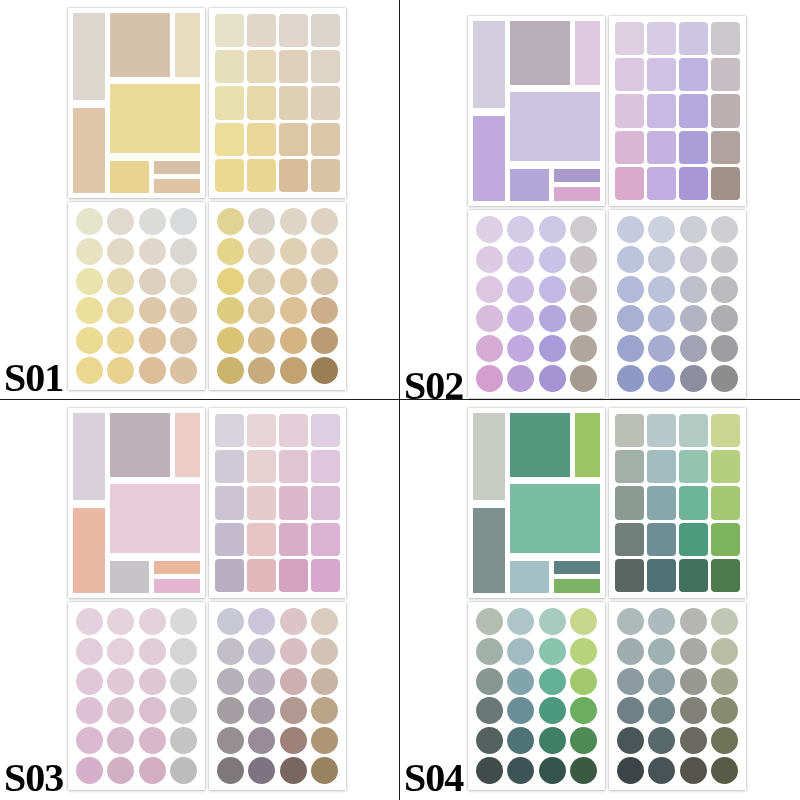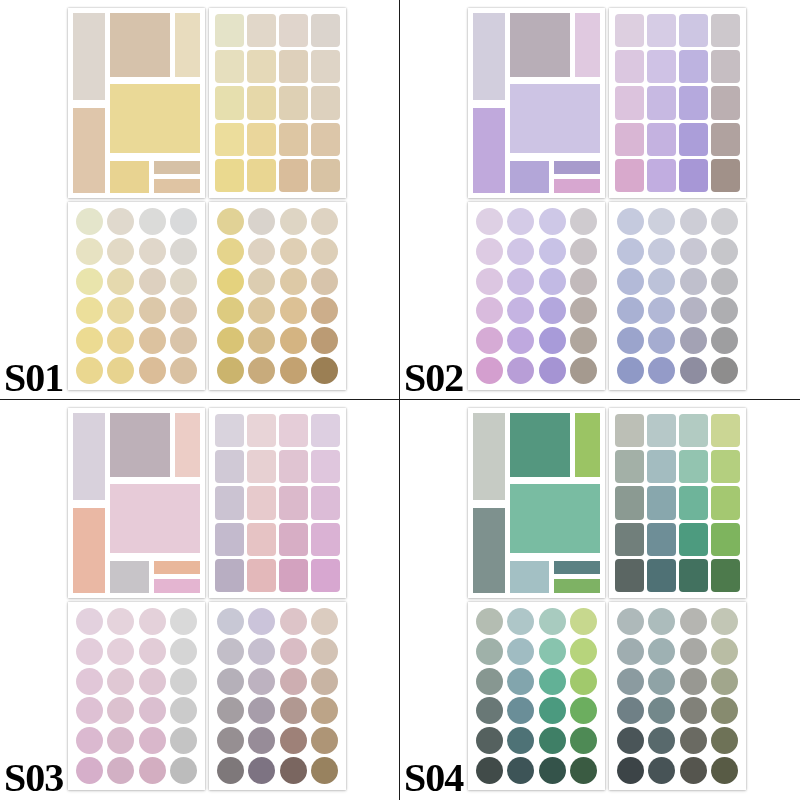--- a/index.html
+++ b/index.html
@@ -12,21 +12,21 @@
   }
   #board{position:relative;width:800px;height:800px;}
 
   
   .divider{position:absolute;background:#1b1b1b;}
   .divider.v{left:399px;top:0;width:1.2px;height:800px;}
   .divider.h{left:0;top:399px;width:800px;height:1.2px;}
 
   .quadrant{position:absolute;width:400px;height:400px;}
   .q1{left:0;top:0;}
-  .q2{left:400px;top:0;}
+  .q2{left:400px;top:8px;}
   .q3{left:0;top:400px;}
   .q4{left:400px;top:400px;}
 
   .label{
     position:absolute;
     left:4px;bottom:2px;
     font-family:"Liberation Serif",serif;
     font-weight:bold;
     font-size:40px;
     letter-spacing:-1px;

